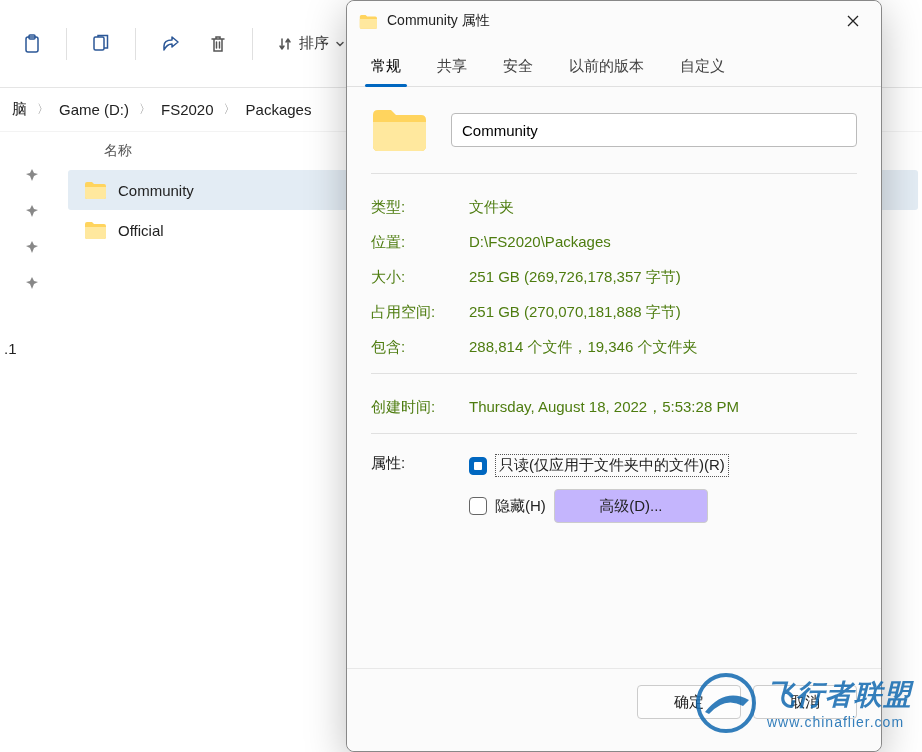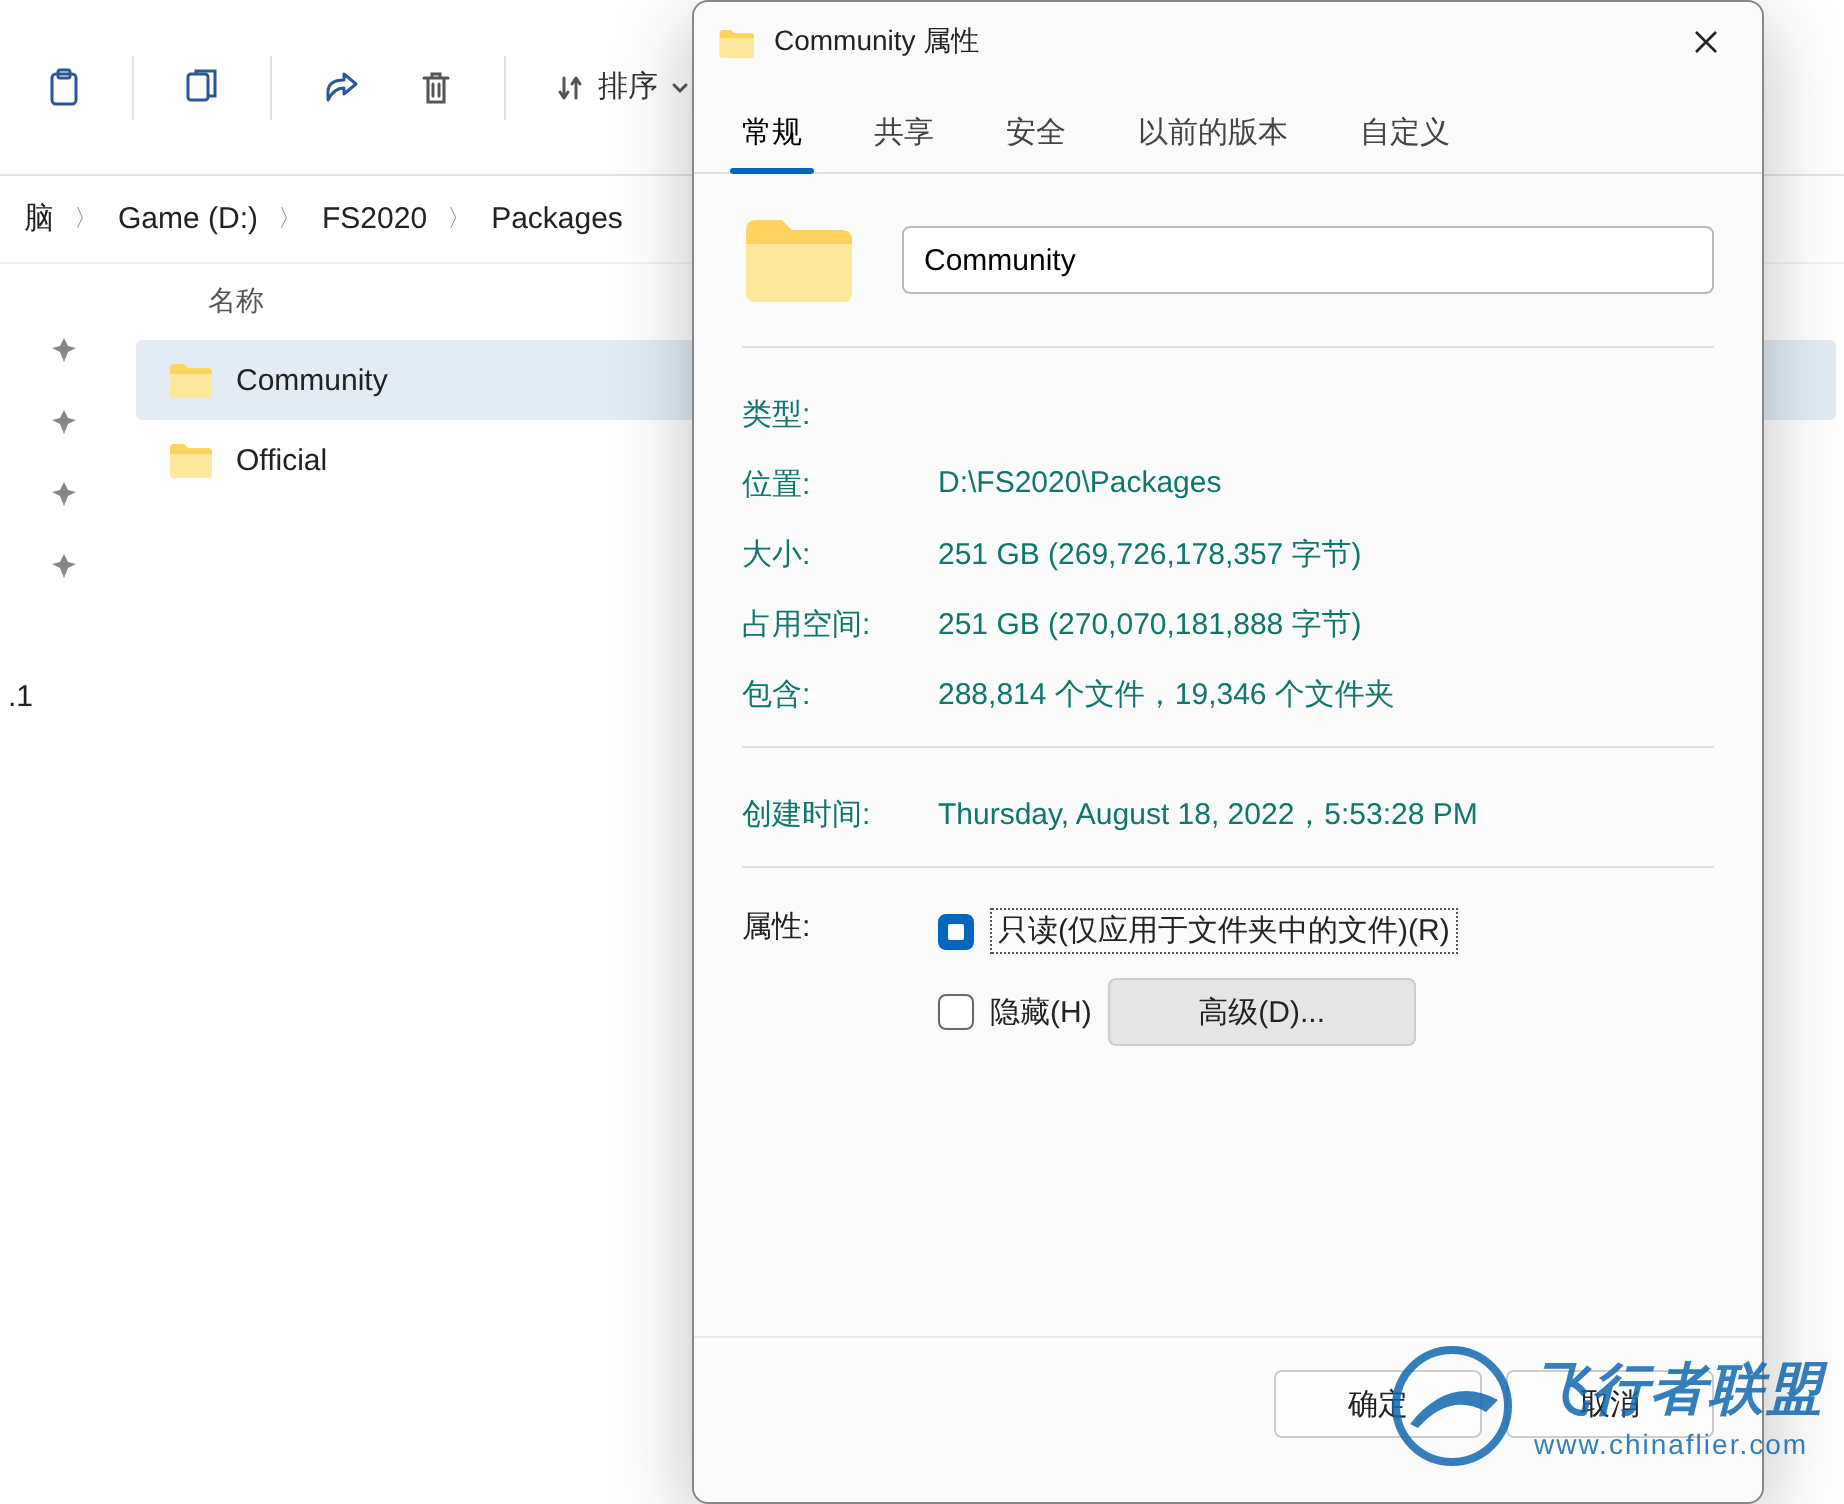--- a/index.html
+++ b/index.html
@@ -33,33 +33,33 @@
 .tabs { display: flex; padding: 8px 18px 0 18px; gap: 24px; font-size: 15px; color: #444; border-bottom: 1px solid #e0e0e0; }
 .tab { padding: 8px 6px 10px 6px; position: relative; }
 .tab.active { color: #000; }
 .tab.active::after { content: ""; position: absolute; left: 0; right: 0; bottom: -1px; height: 3px; background: #0067c0; border-radius: 2px; }
 
 .dlg-body { flex: 1; padding: 20px 24px; overflow: auto; }
 .head-row { display: flex; align-items: center; gap: 24px; margin-bottom: 20px; }
 .big-folder { width: 56px; height: 46px; flex-shrink: 0; }
 .name-input { flex: 1; height: 34px; border: 1px solid #bbb; border-radius: 4px; padding: 0 10px; font-size: 15px; background: #fff; }
 .hr { height: 1px; background: #e0e0e0; margin: 8px 0 16px 0; }
-.prop-row { display: flex; font-size: 15px; color: #0f766e; padding: 8px 0; }
+.prop-row { display: flex; font-size: 15px; color: #4d7c0f; padding: 8px 0; }
 .prop-label { width: 98px; flex-shrink: 0; }
 .prop-value { flex: 1; }
 
 .attr-row { display: flex; font-size: 15px; color: #222; padding: 4px 0; align-items: flex-start; }
 .attr-col { flex: 1; }
 .chk-line { display: flex; align-items: center; gap: 8px; margin-bottom: 12px; }
 .chk { width: 18px; height: 18px; border-radius: 4px; display: flex; align-items: center; justify-content: center; flex-shrink: 0; }
 .chk.indeterminate { background: #0067c0; border: 1px solid #0067c0; }
 .chk.indeterminate::after { content: ""; width: 8px; height: 8px; background: #fff; border-radius: 1px; }
 .chk.unchecked { border: 1.5px solid #666; background: #fff; }
 .chk-label-dotted { border: 1px dotted #555; padding: 1px 3px; }
-.adv-btn { width: 154px; height: 34px; border: 1px solid #ccc; border-radius: 4px; background: #e5e5e5; font-size: 15px; color: #222; display: flex; align-items: center; justify-content: center; }
+.adv-btn { width: 154px; height: 34px; border: 1px solid #ccc; border-radius: 4px; background: #c4b5fd; font-size: 15px; color: #222; display: flex; align-items: center; justify-content: center; }
 
 .dlg-footer { display: flex; justify-content: flex-end; gap: 12px; padding: 16px 24px 32px 24px; border-top: 1px solid #e8e8e8; background: #fbfbfb; border-radius: 0 0 8px 8px; }
 .btn { width: 104px; height: 34px; border: 1px solid #ccc; border-radius: 4px; background: #fdfdfd; font-size: 15px; color: #222; display: flex; align-items: center; justify-content: center; }
 
 .watermark { position: absolute; right: 10px; bottom: 18px; display: flex; align-items: center; gap: 10px; opacity: 0.85; pointer-events: none; }
 .wm-logo { width: 62px; height: 62px; }
 .wm-text { display: flex; flex-direction: column; }
 .wm-large { font-size: 28px; font-weight: bold; color: #1169b0; font-style: italic; letter-spacing: 1px; }
 .wm-small { font-size: 14px; color: #1169b0; letter-spacing: 1px; }
 
@@ -179,20 +179,21 @@
       <svg class="big-folder" viewBox="0 0 56 46">
         <path d="M2 8 Q2 3 7 3 H20 L25 8 H50 Q55 8 55 13 V39 Q55 44 50 44 H7 Q2 44 2 39 Z" fill="#ffd45e"></path>
         <path d="M2 15 H55 V39 Q55 44 50 44 H7 Q2 44 2 39 Z" fill="#ffe89e"></path>
       </svg>
       <input class="name-input" value="Community" style="">
     </div>
     <div class="hr"></div>
 
     <div class="prop-row">
         <div class="prop-label">类型:</div>
+        <div class="prop-value">文件夹</div>
       </div>
     <div class="prop-row">
         <div class="prop-label">位置:</div>
         <div class="prop-value">D:\FS2020\Packages</div>
       </div>
     <div class="prop-row">
         <div class="prop-label">大小:</div>
         <div class="prop-value">251 GB (269,726,178,357 字节)</div>
       </div>
     <div class="prop-row">

